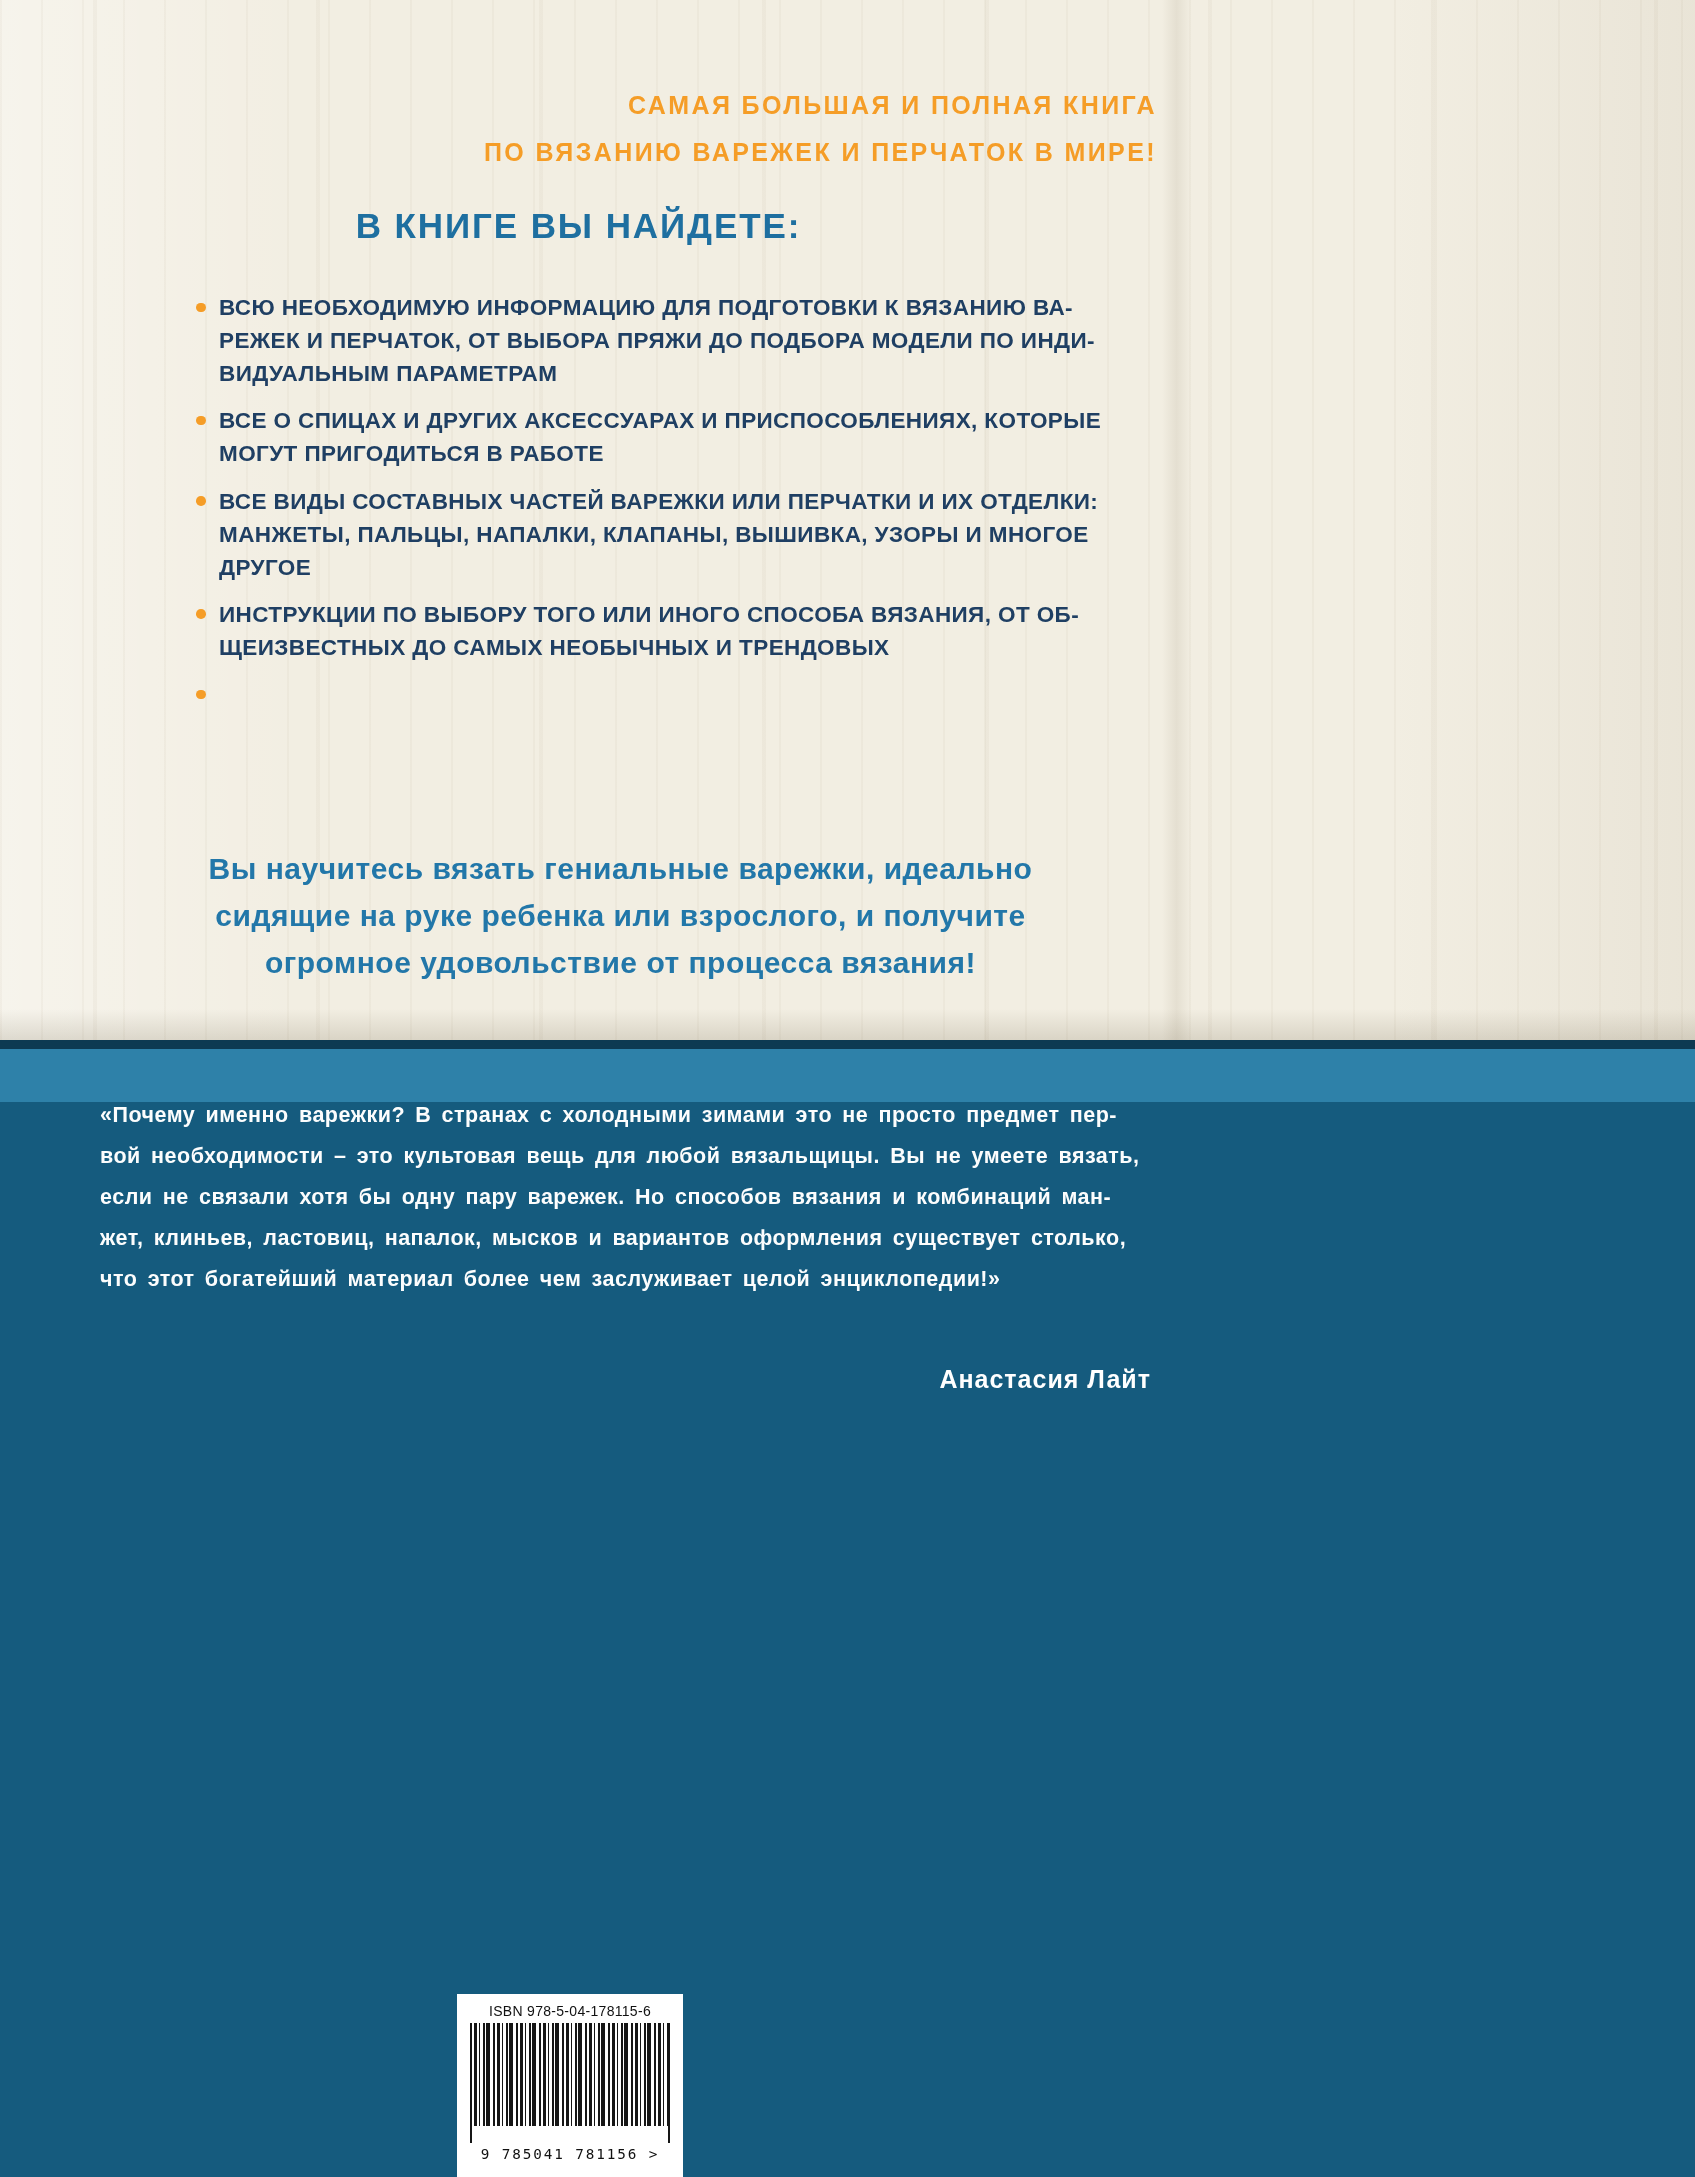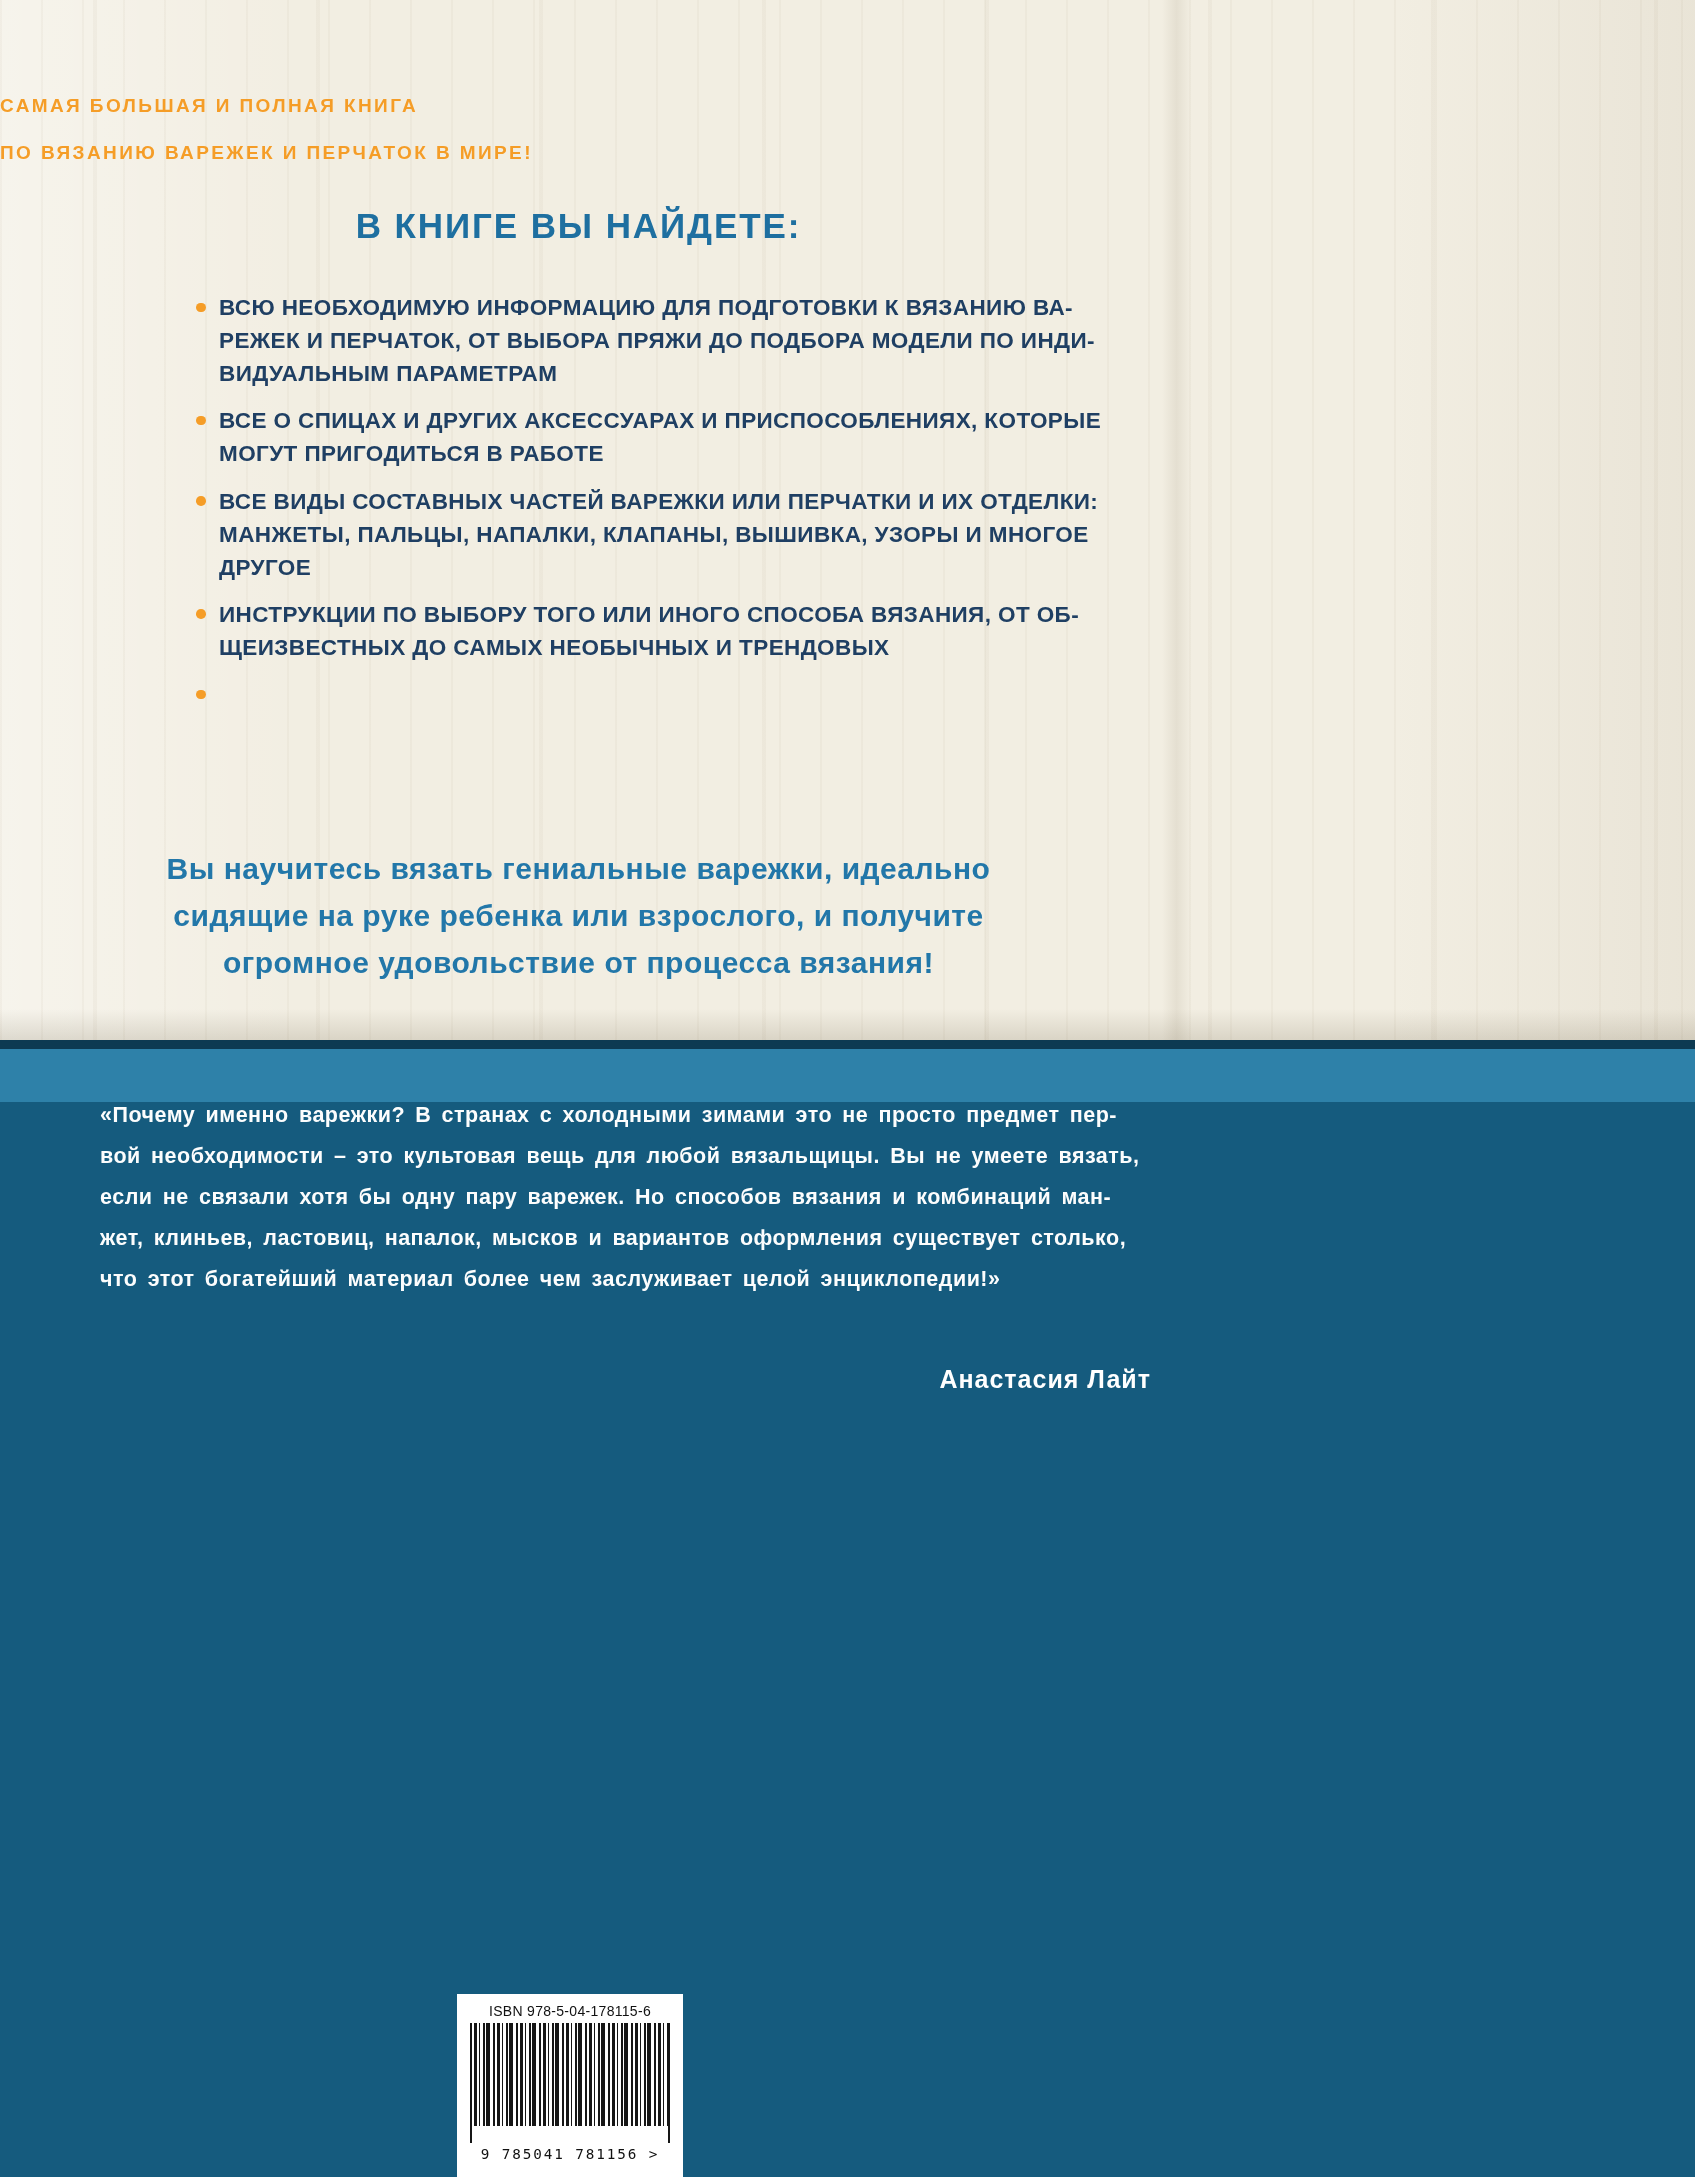--- a/index.html
+++ b/index.html
@@ -9,42 +9,43 @@
     overflow:hidden;
     font-family:"Liberation Sans",sans-serif;
     background-color:#f2eee2;
     background-image:
       repeating-linear-gradient(90deg, rgba(139,119,85,0.05) 0 1.9px, rgba(0,0,0,0) 1.9px 41px),
       repeating-linear-gradient(90deg, rgba(0,0,0,0) 0 93px, rgba(150,130,100,0.06) 93px 97px, rgba(0,0,0,0) 97px 223px),
       linear-gradient(90deg, rgba(255,255,255,0.35), rgba(0,0,0,0) 18%, rgba(0,0,0,0) 82%, rgba(120,100,70,0.07));
   }
   .tagline{
     position:absolute;top:82px;left:0;width:1157px;
-    text-align:left;white-space:pre-line;
-    font-weight:bold;font-size:19px;line-height:47px;letter-spacing:2.4px;
+    text-align:right;white-space:pre-line;
+    font-weight:bold;font-size:25px;line-height:47px;letter-spacing:2.4px;
     color:#F59D27;
   }
   .heading{
     position:absolute;top:206px;left:0;width:1157px;
     text-align:center;font-weight:bold;font-size:35px;letter-spacing:1.9px;
     color:#1E6FA0;
   }
   .features{position:absolute;top:284px;left:189px;width:1147px;margin:7px;padding:0;list-style:none;}
   .features li{display:flex;align-items:flex-start;margin:0 0 14.3px 0;}
   .dot{width:9.6px;height:9.6px;border-radius:50%;background:#F59D27;margin:11.5px 13.4px 0 0;flex:0 0 auto;}
   .ftext{
     white-space:pre-line;font-weight:bold;
     font-size:22.5px;line-height:33px;letter-spacing:0.4px;
     color:#1F3F63;
   }
   .promo{
     position:absolute;top:845px;left:0;width:1157px;
     text-align:center;white-space:pre-line;
     font-weight:bold;font-size:30px;line-height:47px;letter-spacing:0.5px;
     color:#2277A9;
+    padding-left:42px;
   }
   .fold{
     position:absolute;top:0;left:1162px;width:29px;height:1040px;
     background:linear-gradient(90deg, rgba(110,92,60,0), rgba(110,92,60,0.10), rgba(110,92,60,0));
   }
   .band-shadow{
     position:absolute;top:1009px;left:0;width:100%;height:31px;
     background:linear-gradient(180deg, rgba(90,78,52,0), rgba(90,78,52,0.16));
   }
   .band-line{position:absolute;top:1040px;left:0;width:100%;height:8.6px;background:#0D3A52;}

